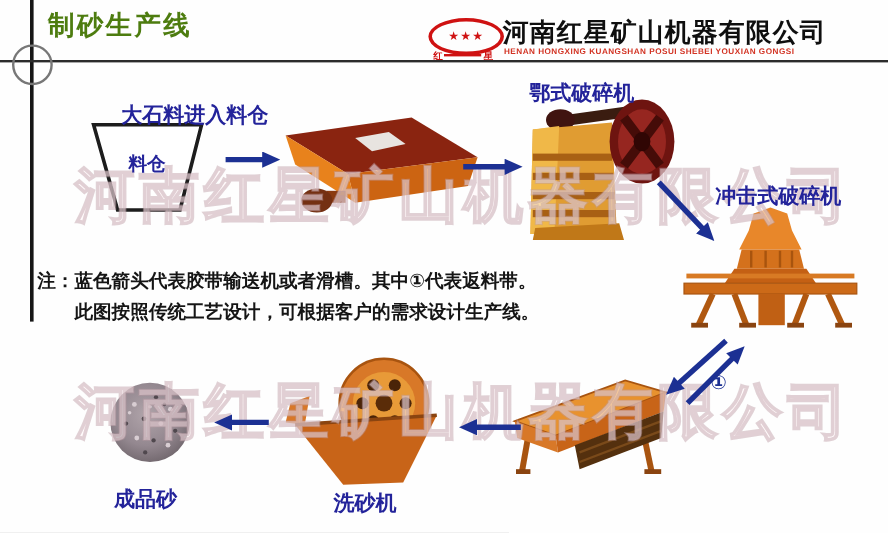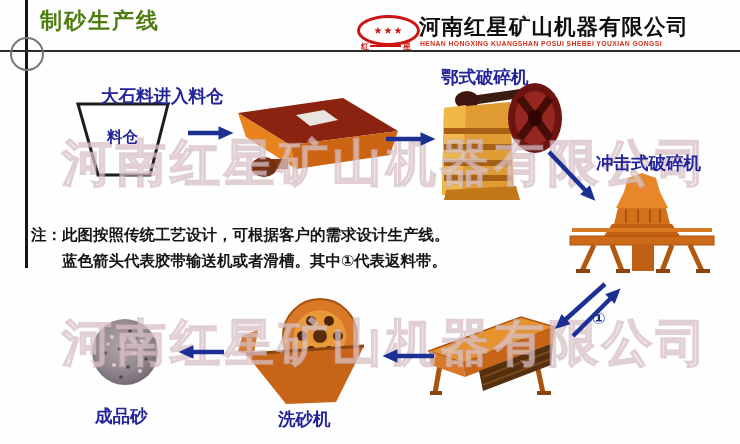--- a/index.html
+++ b/index.html
@@ -187,18 +187,18 @@
     <line x1="549" y1="152" x2="586" y2="191" stroke="#1c3093" stroke-width="4.5" marker-end="url(#ah)"></line>
     <line x1="605" y1="284" x2="565" y2="320" stroke="#1c3093" stroke-width="4.5" marker-end="url(#ah)"></line>
     <line x1="573" y1="336" x2="611" y2="298" stroke="#1c3093" stroke-width="4.5" marker-end="url(#ah)"></line>
     <line x1="434" y1="356" x2="396" y2="356" stroke="#1c3093" stroke-width="4.5" marker-end="url(#ah)"></line>
     <line x1="224" y1="352" x2="192" y2="352" stroke="#1c3093" stroke-width="4.5" marker-end="url(#ah)"></line>
   </svg>
 
   <div class="note">
     <span class="prefix">注：</span>
     <div class="lines">
+      <div>蓝色箭头代表胶带输送机或者滑槽。其中①代表返料带。</div>
       <div>此图按照传统工艺设计，可根据客户的需求设计生产线。</div>
-      <div>蓝色箭头代表胶带输送机或者滑槽。其中①代表返料带。</div>
     </div>
   </div>
 
 </div>
 
 </body></html>

